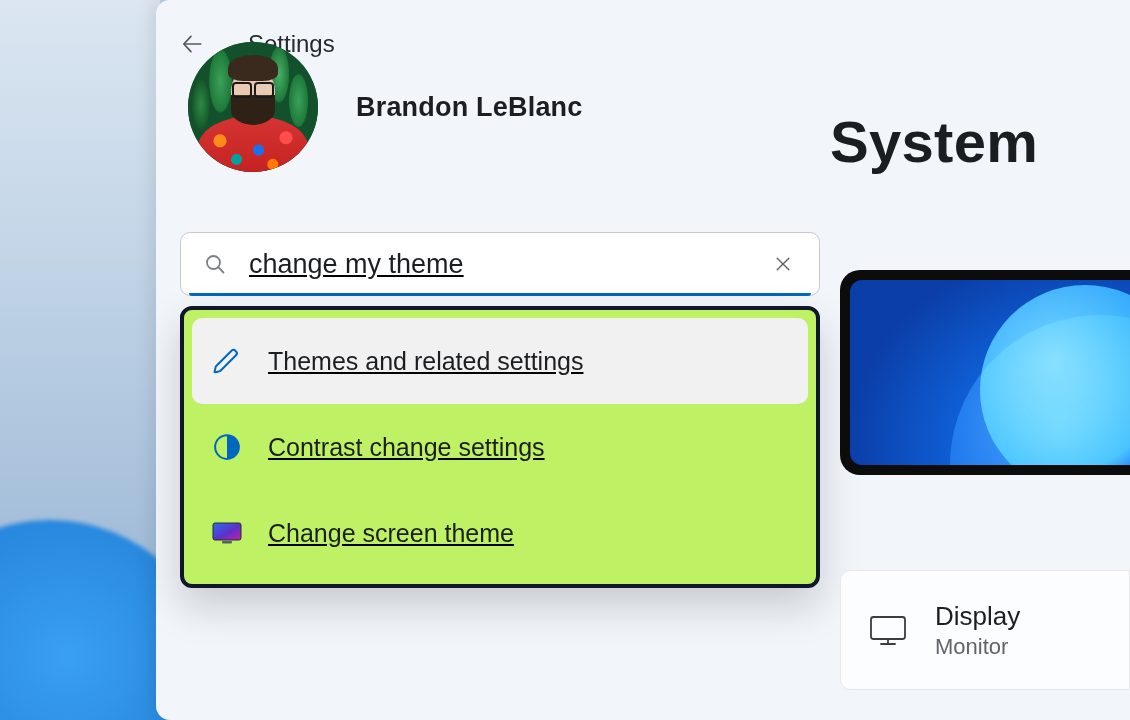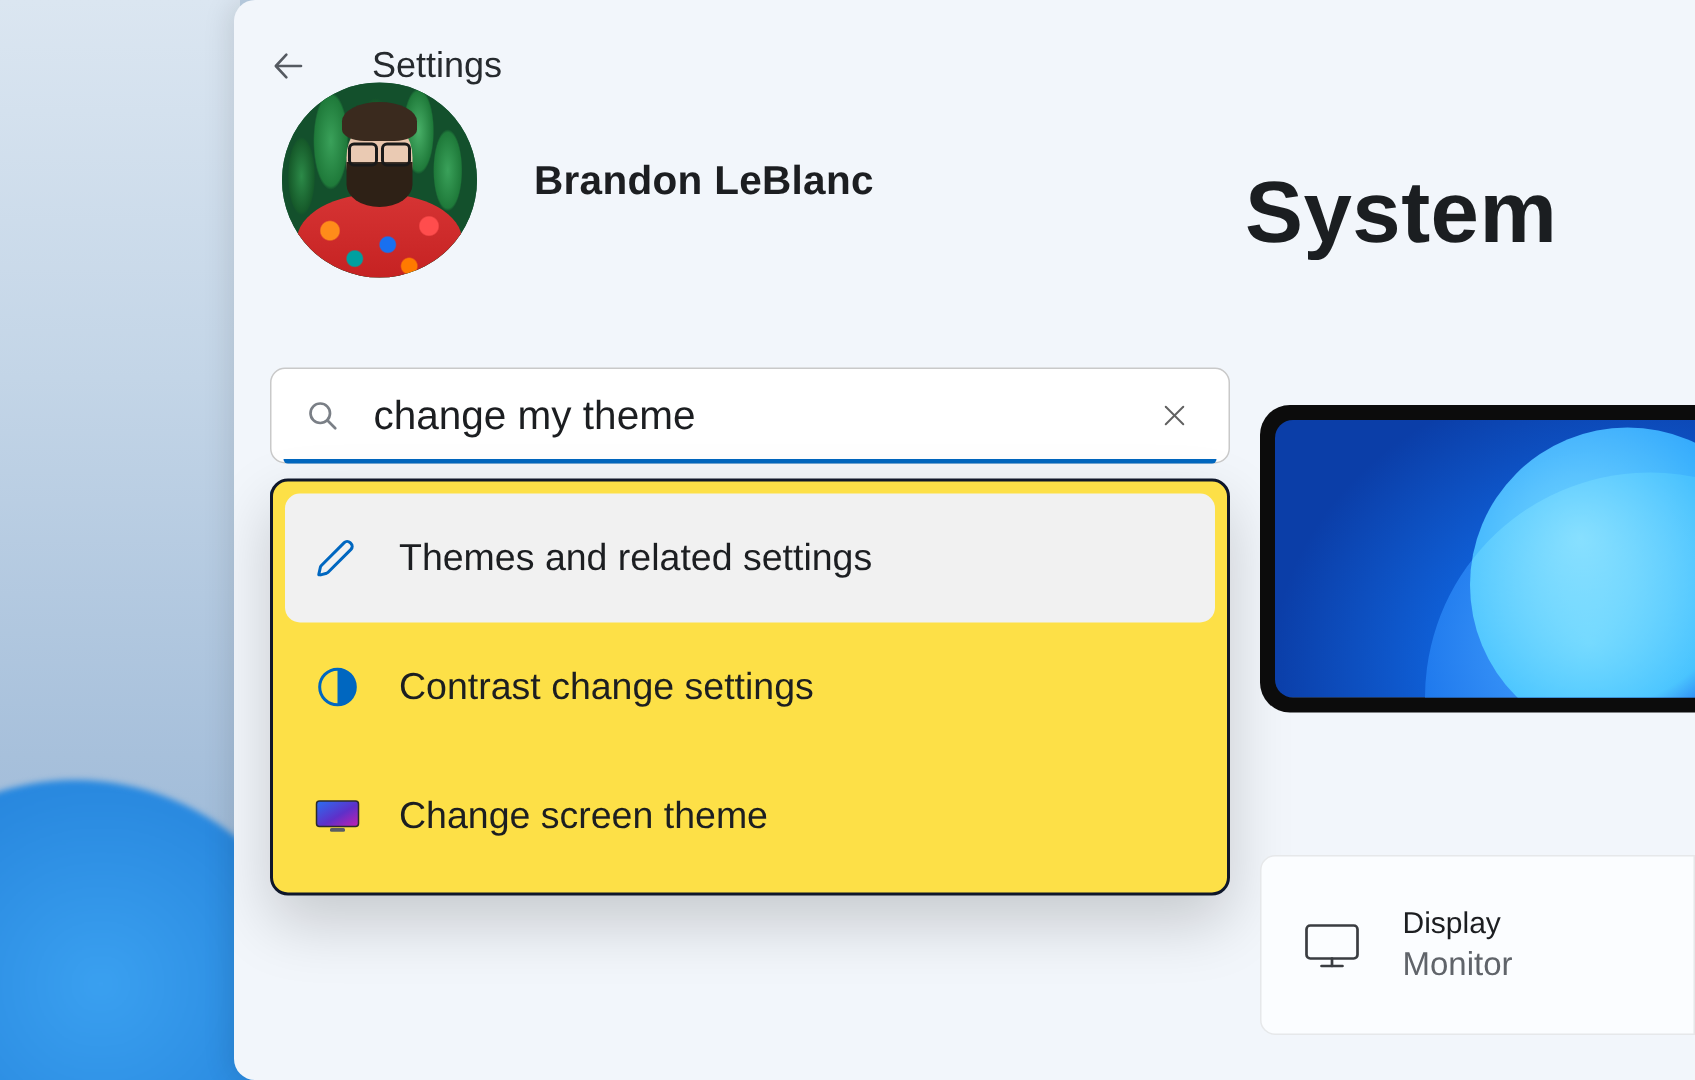--- a/index.html
+++ b/index.html
@@ -46,21 +46,21 @@
       width: 36px; height: 36px;
       display: flex; align-items: center; justify-content: center;
       color: #555a61;
       cursor: pointer;
       border-radius: 6px;
     }
     .title-text { font-size: 24px; color: #262a2e; font-weight: 500; }
 
     .left-pane {
       position: absolute; left: 0; top: 0; width: 680px; height: 100%;
-      padding: 15px 24px;
+      padding: 2px 24px;
     }
 
     .account-block {
       display: flex; align-items: center;
       gap: 38px;
       margin-top: 40px;
       margin-left: 8px;
     }
     .avatar {
       width: 130px; height: 130px;
@@ -136,20 +136,21 @@
         linear-gradient(#d63434,#c42020);
     }
 
     .account-name { font-size: 27px; font-weight: 650; color: #1c1e21; letter-spacing: .2px; }
 
     .search-wrap {
       margin-top: 60px;
       margin-left: 0;
       width: 650px;
       position: relative;
+      text-decoration: underline;
     }
     .search-box {
       height: 64px;
       width: 640px;
       background: #ffffff;
       border: 1px solid #c9c9c9;
       border-radius: 10px;
       display: flex; align-items: center;
       padding: 0 18px 0 22px;
       gap: 22px;
@@ -183,22 +184,22 @@
       position: absolute;
       left: 0; top: 81px;
       width: 6px; height: 46px;
       background: #0067c0;
       border-radius: 3px;
     }
 
     .suggestions {
       margin-top: 10px;
       width: 640px;
-      background: #fde047;
-      border: 2px solid #0f172a;
+      background: #bef264;
+      border: 4px solid #0f172a;
       border-radius: 12px;
       box-shadow: 0 18px 42px rgba(0,0,0,0.18);
       padding: 8px;
       position: relative;
     }
     .suggestion-item {
       height: 86px;
       display: flex; align-items: center;
       gap: 24px;
       padding: 0 18px 0 18px;
@@ -273,21 +274,21 @@
       background: #fbfdff;
       border: 1px solid #e6e8ea;
       border-top-left-radius: 10px;
       border-bottom-left-radius: 10px;
       display: flex; align-items: center;
       gap: 26px;
       padding: 0 0 0 26px;
       cursor: pointer;
     }
     .display-icon { color: #3a3d41; display:flex; }
-    .display-text .t1 { font-size: 20px; color: #1c1e21; }
+    .display-text .t1 { font-size: 26px; color: #1c1e21; }
     .display-text .t2 { font-size: 22px; color: #60646a; margin-top: 2px; }
   </style>
 </head>
 <body>
 
 <div class="desktop-gradient">
   <div class="desktop-corner"></div>
 </div>
 
 <div class="settings-window">

